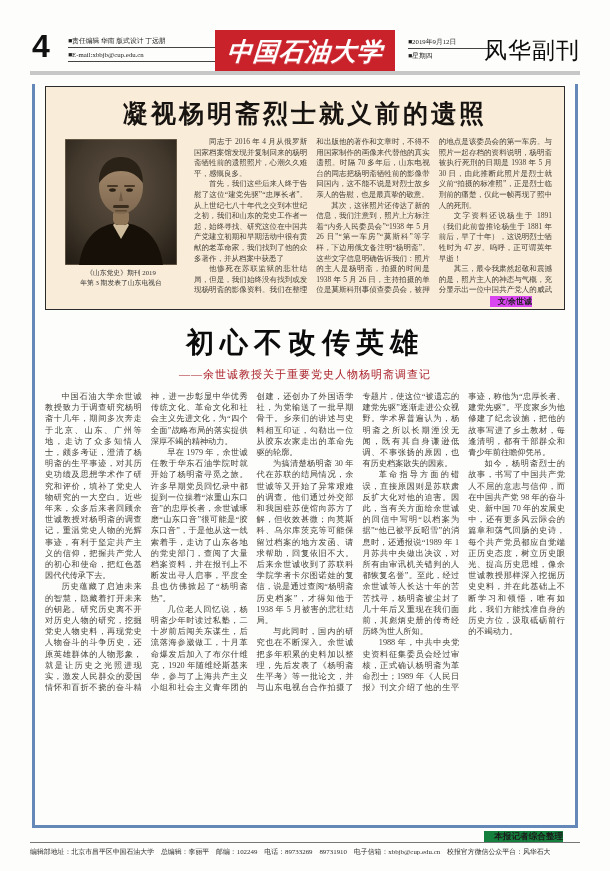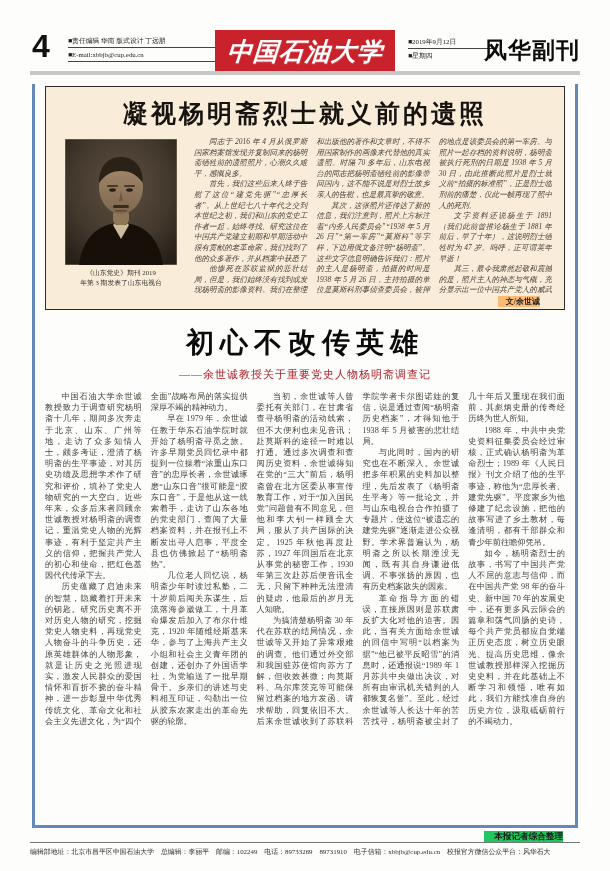--- a/index.html
+++ b/index.html
@@ -31,21 +31,21 @@
     font-family:"DejaVu Serif","Liberation Serif",serif;
     text-shadow:0.6px 0.6px 0 #fff3;
     white-space:nowrap;
   }
   .date-block { position:absolute; left:378px; top:7px; width:86px; }
   .date-block .ln { font-size:6.8px; line-height:11px; color:#222; white-space:nowrap; }
   .date-block .rule { border-top:1px solid #444; margin:1px 0; }
   .section-name {
     position:absolute; right:0; top:6px;
     font-family:"Liberation Sans","DejaVu Sans",sans-serif;
-    font-weight:bold; font-size:23px; letter-spacing:1px; color:#0c0c0c;
+    font-weight:normal; font-size:23px; letter-spacing:1px; color:#0c0c0c;
     white-space:nowrap;
   }
   .header-graybar { position:absolute; left:0; right:0; bottom:0; height:4px; background:#c7c7c7; }
 
   
   .frame {
     position:absolute; top:84px; left:32px; width:546px; height:744px;
     border-left:3px solid #6488b8; border-right:3px solid #6488b8; border-bottom:3px solid #6488b8;
     padding:2px 10px 8px 10px;
   }
@@ -61,26 +61,26 @@
     font-family:"DejaVu Serif","Liberation Serif",serif;
     white-space:nowrap;
   }
   .a1-row { display:flex; gap:10px; }
   .photo-col { width:126px; flex:0 0 126px; text-align:center; }
   .photo-frame { width:112px; height:126px; margin:2px auto 3px auto; display:block; }
   .photo-caption { font-size:6.8px; line-height:9.5px; color:#333; }
   .a1-textwrap { position:relative; flex:1; }
   .a1-text {
     column-count:3; column-gap:9px; height:168px; overflow:hidden;
-    font-size:7.5px; line-height:10.6px; text-align:justify; color:#443f38;font-style:italic;
+    font-size:7.5px; line-height:10.6px; text-align:justify; color:#443f38;
   }
   .a1-text p { text-indent:2em; }
   .a1-byline {
-    position:absolute; right:12px; bottom:-2px; font-weight:bold; font-size:8px; color:#222;
-    background:#fdba74; padding-left:8px;text-align:right;
+    position:absolute; right:20px; bottom:-2px; font-weight:bold; font-size:8px; color:#222;
+    background:#d946ef; padding-left:8px;text-align:right;
   }
 
   
   .a2-title {
     text-align:center; margin-top:14px;
     font-family:"Liberation Sans","DejaVu Sans",sans-serif;
     font-weight:bold; font-size:28px; letter-spacing:6px; color:#0b0b0b;
     white-space:nowrap;
   }
   .a2-subtitle {
@@ -89,21 +89,21 @@
     white-space:nowrap;
   }
   .a2-bodywrap { position:relative; }
   .a2-body {
     column-count:5; column-gap:9px; height:452px; overflow:hidden;
     font-size:8.2px; line-height:11.2px; text-align:justify; color:#45403a;
   }
   .a2-body p { text-indent:2em; }
   .a2-byline {
     position:absolute; right:2px; bottom:0px; font-weight:bold; font-size:8.6px; color:#1a1a1a;
-    background:#22c55e; padding-left:10px;
+    background:#15803d; padding-left:10px;
   }
 
   
   .footer {
     position:absolute; left:30px; right:30px; bottom:14px;
     border-top:1px solid #777; padding-top:4px;
     font-size:6.9px; color:#2e2e2e; white-space:nowrap; overflow:hidden;
   }
 </style>
 </head>
@@ -197,21 +197,20 @@
 
     <div class="a2-title">初心不改传英雄</div>
     <div class="a2-subtitle">——余世诚教授关于重要党史人物杨明斋调查记</div>
 
     <div class="a2-bodywrap">
       <div class="a2-body">
         <p>中国石油大学余世诚教授致力于调查研究杨明斋十几年，期间多次奔走于北京、山东、广州等地，走访了众多知情人士，颇多考证，澄清了杨明斋的生平事迹，对其历史功绩及思想学术作了研究和评价，填补了党史人物研究的一大空白。近些年来，众多后来者回顾余世诚教授对杨明斋的调查记，重温党史人物的光辉事迹，有利于坚定共产主义的信仰，把握共产党人的初心和使命，把红色基因代代传承下去。</p>
         <p>历史蕴藏了启迪未来的智慧，隐藏着打开未来的钥匙。研究历史离不开对历史人物的研究，挖掘党史人物史料，再现党史人物奋斗的斗争历史，还原英雄群体的人物形象，就是让历史之光照进现实，激发人民群众的爱国情怀和百折不挠的奋斗精神，进一步彰显中华优秀传统文化、革命文化和社会主义先进文化，为“四个全面”战略布局的落实提供深厚不竭的精神动力。</p>
         <p>早在 1979 年，余世诚任教于华东石油学院时就开始了杨明斋寻觅之旅。许多早期党员回忆录中都提到一位操着“浓重山东口音”的忠厚长者，余世诚琢磨“山东口音”很可能是“胶东口音”，于是他从这一线索着手，走访了山东各地的党史部门，查阅了大量档案资料，并在报刊上不断发出寻人启事，平度全县也仿佛掀起了“杨明斋热”。</p>
         <p>几位老人回忆说，杨明斋少年时读过私塾，二十岁前后闯关东谋生，后流落海参崴做工，十月革命爆发后加入了布尔什维克，1920 年随维经斯基来华，参与了上海共产主义小组和社会主义青年团的创建，还创办了外国语学社，为党输送了一批早期骨干。乡亲们的讲述与史料相互印证，勾勒出一位从胶东农家走出的革命先驱的轮廓。</p>
-        <p>当初，余世诚等人曾委托有关部门，在甘肃省查寻杨明斋的活动线索，但不大便利也未见音讯；赴莫斯科的途径一时难以打通。通过多次调查和查阅历史资料，余世诚得知在党的“三大”前后，杨明斋曾在北方区委从事宣传教育工作，对于“加入国民党”问题曾有不同意见，但他和李大钊一样顾全大局，服从了共产国际的决定。1925 年秋他再度赴苏，1927 年回国后在北京从事党的秘密工作，1930 年第三次赴苏后便音讯全无，只留下种种无法澄清的疑虑，他最后的岁月无人知晓。</p>
         <p>为搞清楚杨明斋 30 年代在苏联的结局情况，余世诚等又开始了异常艰难的调查。他们通过外交部和我国驻苏使馆向苏方了解，但收效甚微；向莫斯科、乌尔库茨克等可能保留过档案的地方发函、请求帮助，回复依旧不大。后来余世诚收到了苏联科学院学者卡尔图诺娃的复信，说是通过查阅“杨明斋历史档案”，才得知他于 1938 年 5 月被害的悲壮结局。</p>
         <p>与此同时，国内的研究也在不断深入。余世诚把多年积累的史料加以整理，先后发表了《杨明斋生平考》等一批论文，并与山东电视台合作拍摄了专题片，使这位“被遗忘的建党先驱”逐渐走进公众视野。学术界普遍认为，杨明斋之所以长期湮没无闻，既有其自身谦逊低调、不事张扬的原因，也有历史档案散失的因素。</p>
         <p>革命指导方面的错误，直接原因则是苏联肃反扩大化对他的迫害。因此，当有关方面给余世诚的回信中写明“以档案为据”“他已被平反昭雪”的消息时，还通报说“1989 年 1 月苏共中央做出决议，对所有由审讯机关错判的人都恢复名誉”。至此，经过余世诚等人长达十年的苦苦找寻，杨明斋被尘封了几十年后又重现在我们面前，其彪炳史册的传奇经历终为世人所知。</p>
         <p>1988 年，中共中央党史资料征集委员会经过审核，正式确认杨明斋为革命烈士；1989 年《人民日报》刊文介绍了他的生平事迹，称他为“忠厚长者、建党先驱”。平度家乡为他修建了纪念设施，把他的故事写进了乡土教材，每逢清明，都有干部群众和青少年前往瞻仰凭吊。</p>
         <p>如今，杨明斋烈士的故事，书写了中国共产党人不屈的意志与信仰，而在中国共产党 98 年的奋斗史、新中国 70 年的发展史中，还有更多风云际会的篇章和荡气回肠的史诗，每个共产党员都应自觉端正历史态度，树立历史眼光、提高历史思维，像余世诚教授那样深入挖掘历史史料，并在此基础上不断学习和领悟，唯有如此，我们方能找准自身的历史方位，汲取砥砺前行的不竭动力。</p>
       </div>
       <div class="a2-byline">本报记者综合整理</div>
     </div>
 
   </div>

